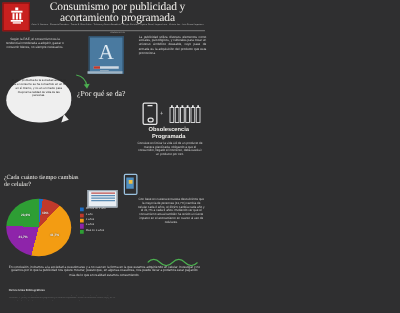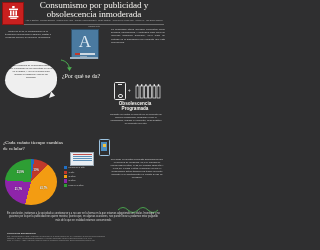--- a/index.html
+++ b/index.html
@@ -181,21 +181,21 @@
           <rect x="6.2" y="1" width="2.4" height="2.2"></rect>
           <rect x="3" y="3.6" width="9" height="1.5"></rect>
           <rect x="4" y="5.6" width="1.6" height="5"></rect>
           <rect x="6.7" y="5.6" width="1.6" height="5"></rect>
           <rect x="9.4" y="5.6" width="1.6" height="5"></rect>
           <rect x="2.6" y="11" width="9.8" height="1.4"></rect>
           <rect x="4.2" y="12.8" width="6.6" height="1.1"></rect>
         </g>
       </svg>
     </div>
-    <div class="title">Consumismo por publicidad y obsolescencia inmoderada</div>
+    <div class="title">Consumismo por publicidad y acortamiento programada</div>
     <div class="hrule"></div>
     <div class="authors">Autor 1: Santana · Florencia Escudero · Tomás B. Díaz Achim · Turbiano y Burzio Benedicto · Sergio Christian · Aguirre Doval, Lugano Lara · Victorio Luz · Luis Enzoni Ingeniero</div>
     <div class="course">PRESENTACIÓN</div>
   </div>
 
   <div class="def-text">Según la RAE, el consumismo es la tendencia inmoderada a adquirir, gastar o consumir bienes, no siempre necesarios.</div>
 
   <div class="book">
     <div class="book-cover">
       <div class="book-letter">A</div>

